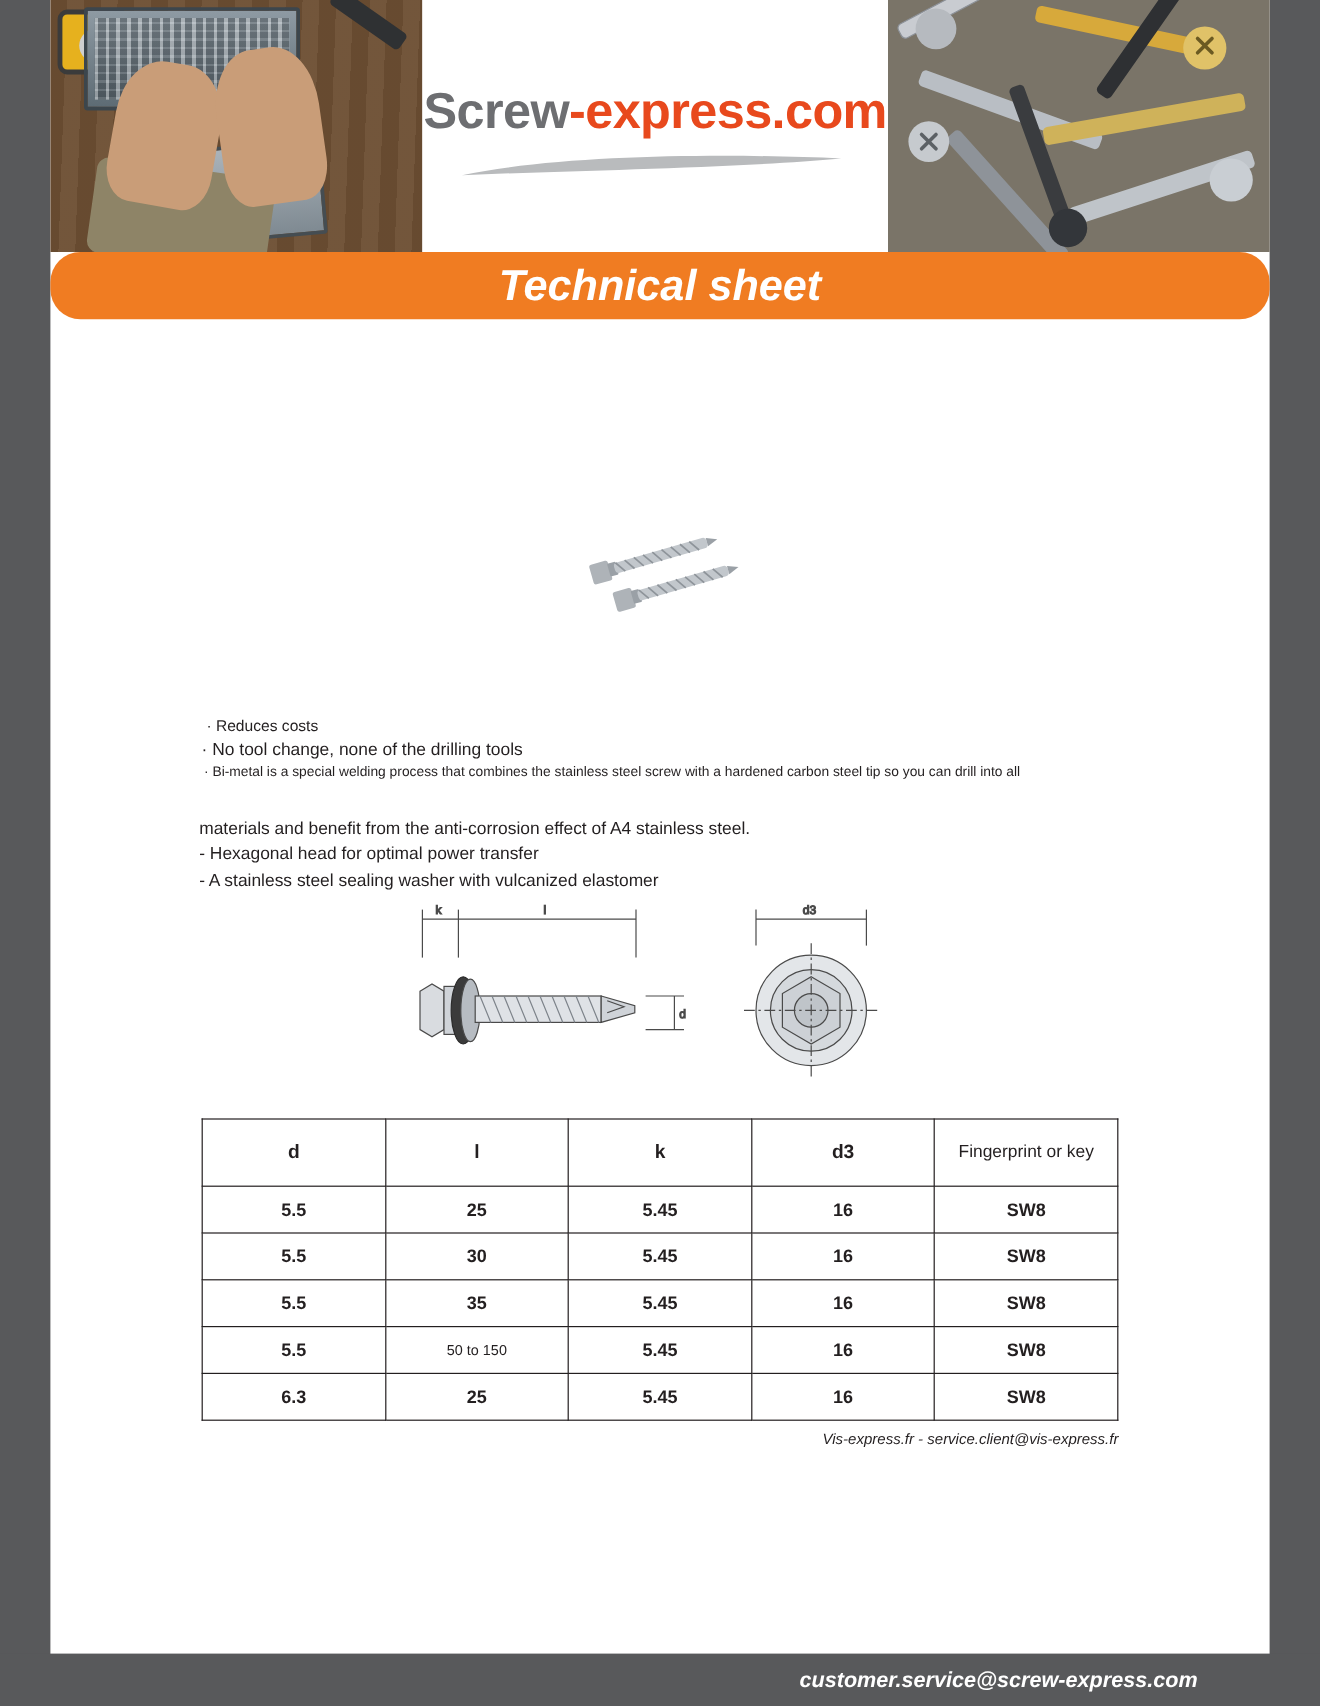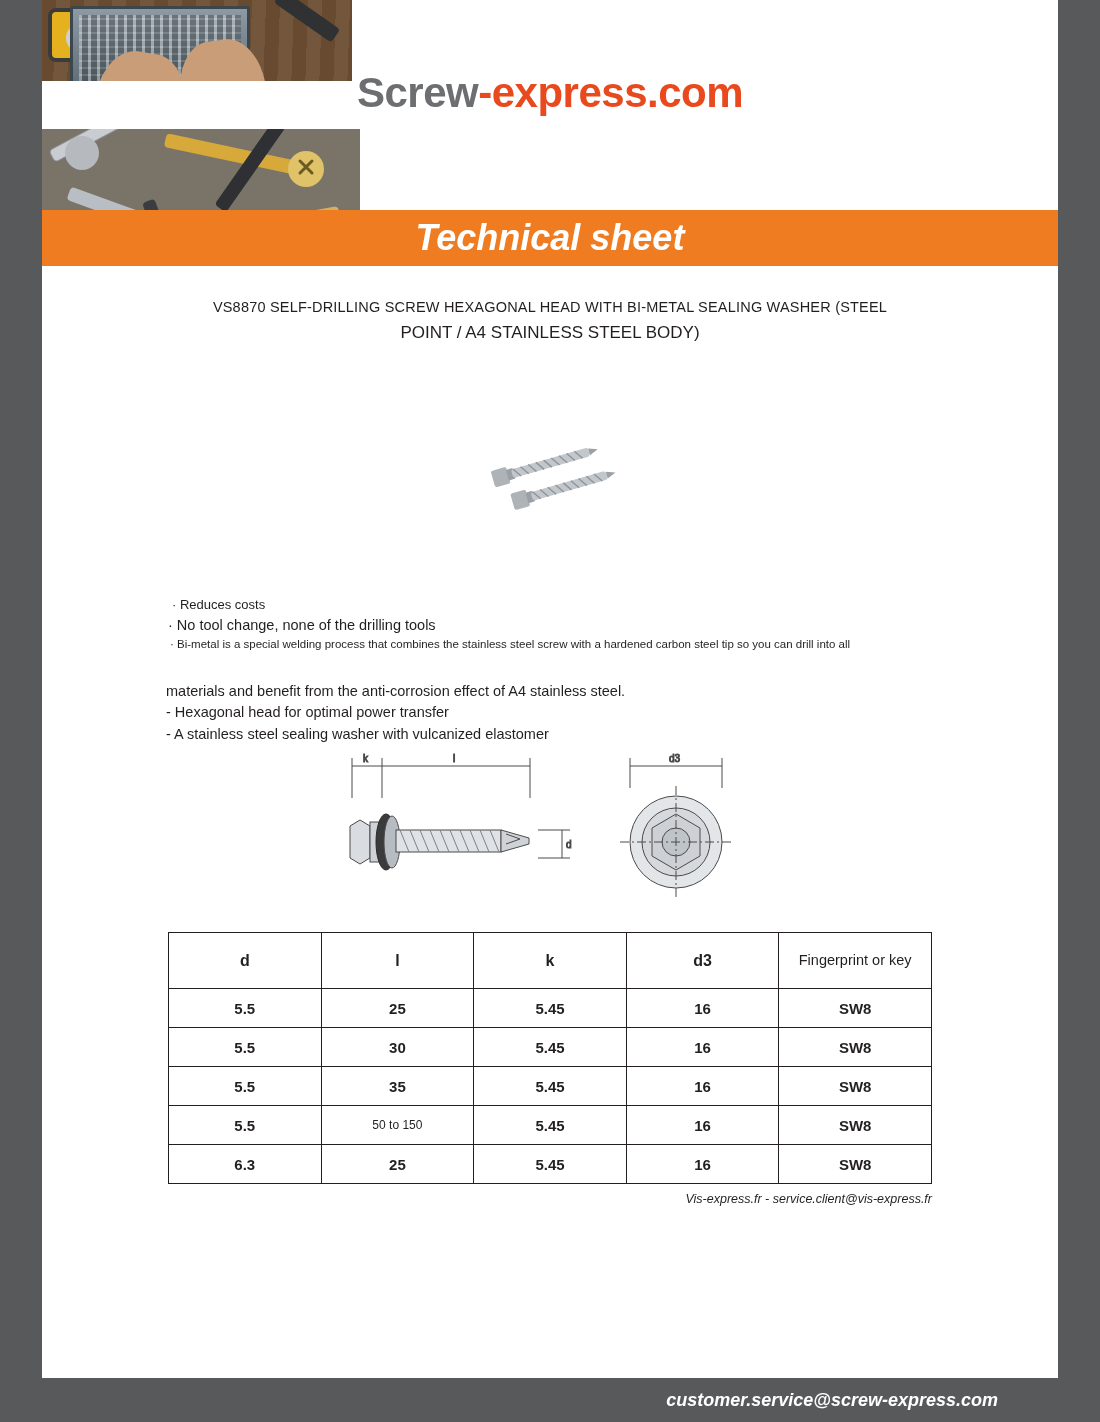--- a/index.html
+++ b/index.html
@@ -27,21 +27,21 @@
   .rail.left { left: 0; }
   .rail.right { right: 0; }
 
   
   .header {
     position: absolute;
     left: 42px; top: 0;
     width: 1016px; height: 210px;
     background: #ffffff;
     display: flex;
-    flex-direction: column;
+    flex-direction: row;
     text-align: right;
   }
   .header-photo-left {
     width: 310px; height: 210px;
     position: relative;
     overflow: hidden;
     background: #6d4f33;
   }
   .header-photo-left .tray {
     position: absolute; left: 28px; top: 6px;
@@ -133,20 +133,21 @@
 
   
   .banner {
     position: absolute;
     left: 42px; top: 210px;
     width: 1016px; height: 56px;
     background: #f07c22;
     display: flex;
     align-items: center;
     justify-content: center;
+    border-radius: 25px;
   }
   .banner-title {
     color: #ffffff;
     font-size: 36px;
     font-weight: bold;
     font-style: italic;
     letter-spacing: 0px;
   }
 
   
@@ -321,24 +322,20 @@
           <path d="M28 112 l12 12 M40 112 l-12 12" stroke="#5c6165" stroke-width="3"></path>
         </g>
       </svg>
     </div>
   </div>
 
   <div class="banner">
     <span class="banner-title">Technical sheet</span>
   </div>
 
-  <div class="doc-title">
-    <div class="line1">VS8870 SELF-DRILLING SCREW HEXAGONAL HEAD WITH BI-METAL SEALING WASHER (STEEL</div>
-    <div class="line2">POINT / A4 STAINLESS STEEL BODY)</div>
-  </div>
 
   <div class="product-photo">
     <svg width="190" height="110" viewBox="0 0 190 110">
 
       <g transform="rotate(-16 95 40)">
         <rect x="30" y="33" width="16" height="17" rx="2" fill="#aeb3b8"></rect>
         <rect x="45" y="36" width="7" height="11" rx="1" fill="#9aa0a6"></rect>
         <rect x="50" y="37" width="80" height="9" rx="3" fill="#c2c7cc"></rect>
         <path d="M52 37 l6 9 M60 37 l6 9 M68 37 l6 9 M76 37 l6 9 M84 37 l6 9 M92 37 l6 9 M100 37 l6 9 M108 37 l6 9 M116 37 l6 9" stroke="#8e949a" stroke-width="1.4"></path>
         <path d="M130 38 l9 3.5 -9 3.5 z" fill="#9aa0a6"></path>

